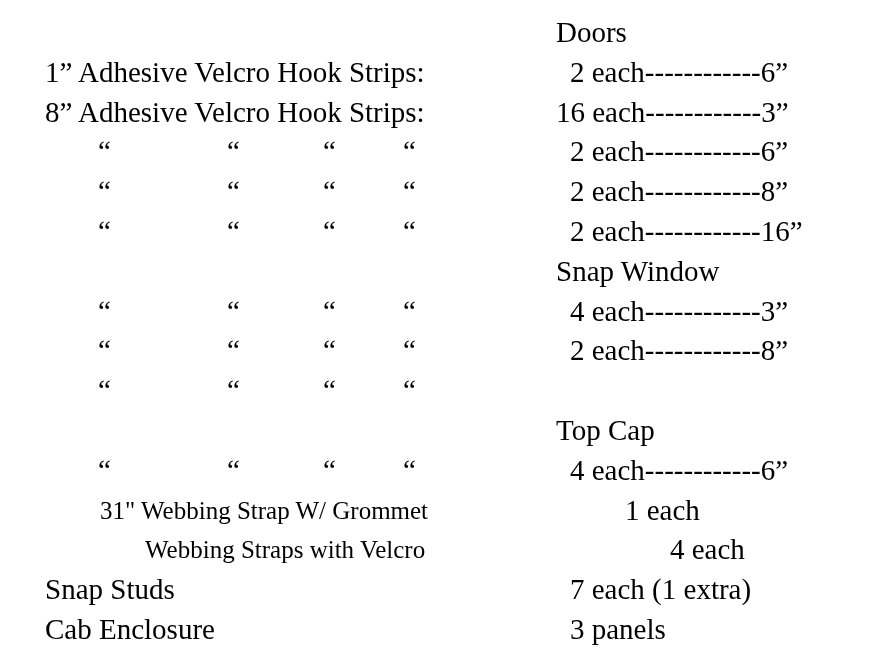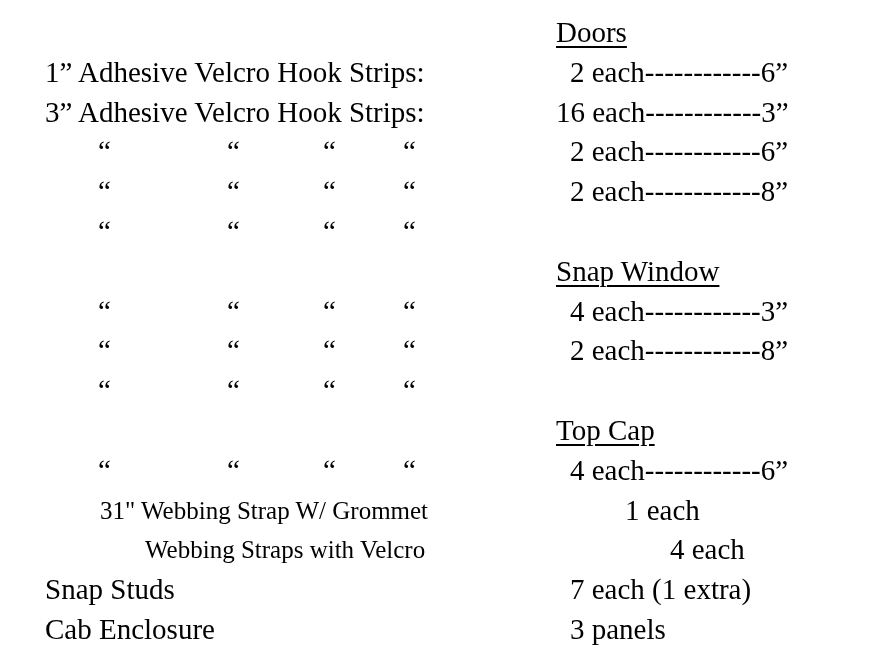--- a/index.html
+++ b/index.html
@@ -33,21 +33,20 @@
     width: 511px;
     flex: 0 0 511px;
   }
   .cell-right {
     flex: 1 1 auto;
   }
   .cell-right.indent {
     padding-left: 14px;
   }
   .section-header-text {
-    text-decoration: underline;
     text-decoration-thickness: 2px;
     text-underline-offset: 4px;
   }
   .ditto {
     position: absolute;
     top: 0;
     font-size: 29px;
   }
   .ditto.p0 { left: 53px; }
   .ditto.p1 { left: 182px; }
@@ -65,21 +64,21 @@
 <div class="doc" id="parts-list">
     <div class="row">
       <div class="cell-left"></div>
       <div class="cell-right"><span class="section-header-text">Doors</span></div>
     </div>
     <div class="row">
       <div class="cell-left">1” Adhesive Velcro Hook Strips:</div>
       <div class="cell-right indent">2 each------------6”</div>
     </div>
     <div class="row">
-      <div class="cell-left">3” Adhesive Velcro Hook Strips:</div>
+      <div class="cell-left">8” Adhesive Velcro Hook Strips:</div>
       <div class="cell-right">16 each------------3”</div>
     </div>
     <div class="row">
       <div class="cell-left">
         <span class="ditto p0">“</span>
         <span class="ditto p1">“</span>
         <span class="ditto p2">“</span>
         <span class="ditto p3">“</span>
       </div>
       <div class="cell-right indent">2 each------------6”</div>
@@ -93,20 +92,21 @@
       </div>
       <div class="cell-right indent">2 each------------8”</div>
     </div>
     <div class="row">
       <div class="cell-left">
         <span class="ditto p0">“</span>
         <span class="ditto p1">“</span>
         <span class="ditto p2">“</span>
         <span class="ditto p3">“</span>
       </div>
+      <div class="cell-right indent">2 each------------16”</div>
     </div>
     <div class="row">
       <div class="cell-left"></div>
       <div class="cell-right"><span class="section-header-text">Snap Window</span></div>
     </div>
     <div class="row">
       <div class="cell-left">
         <span class="ditto p0">“</span>
         <span class="ditto p1">“</span>
         <span class="ditto p2">“</span>

